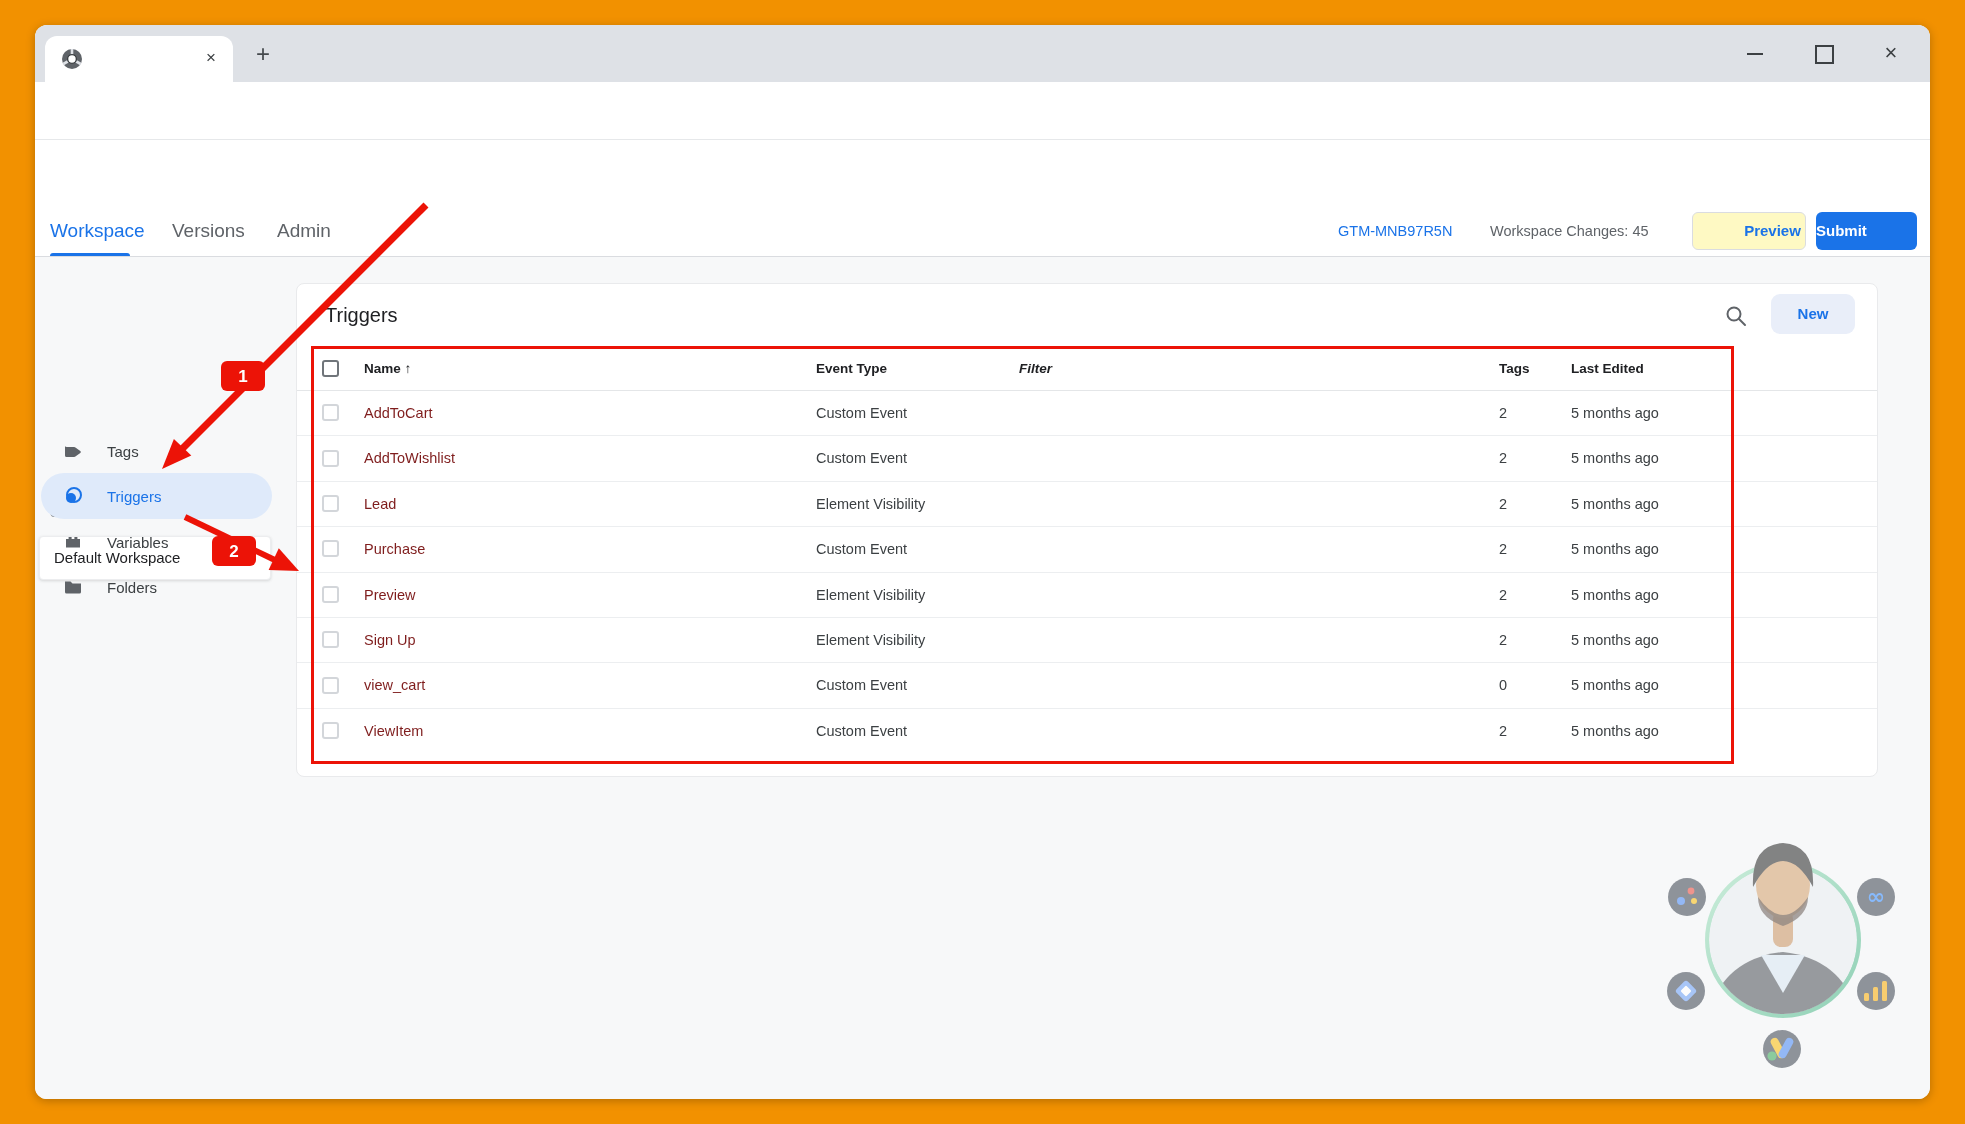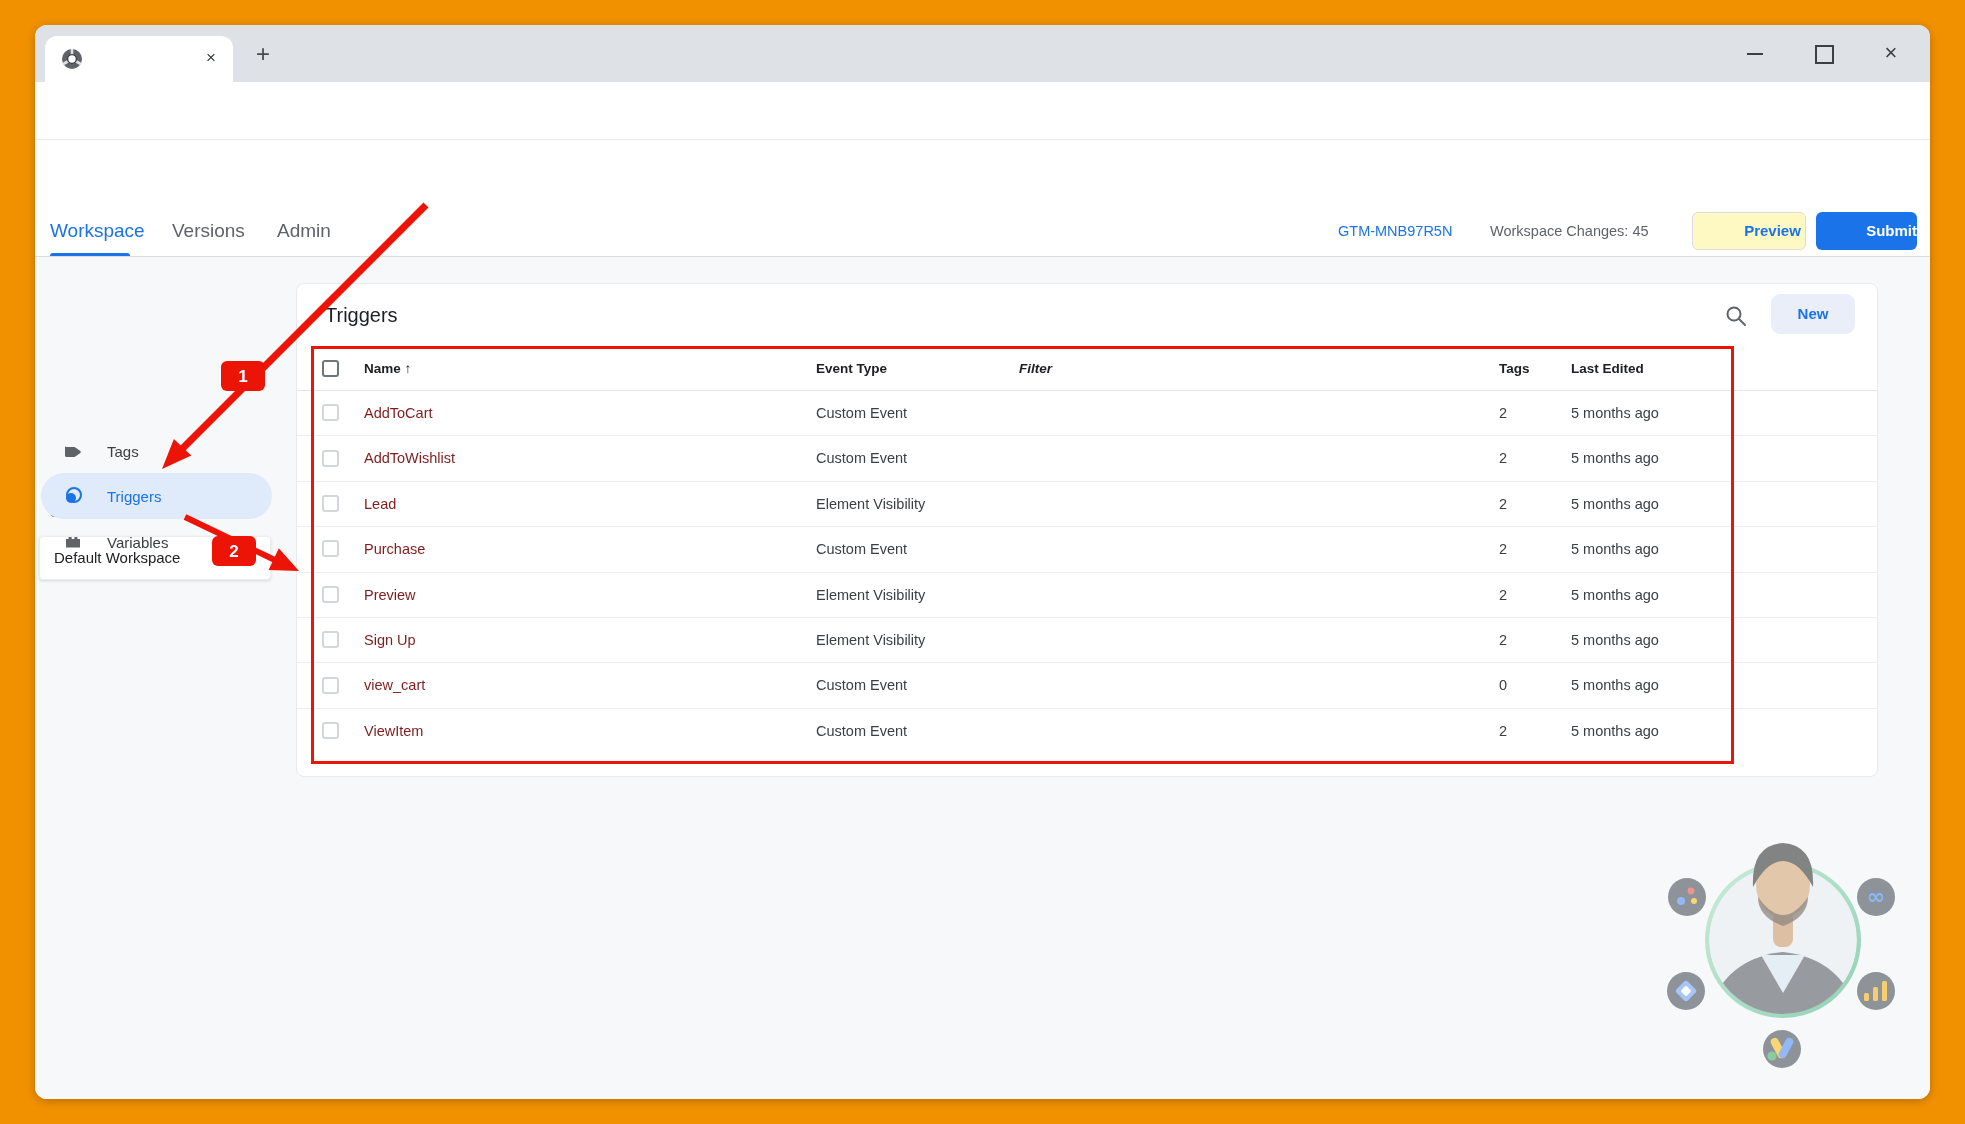--- a/index.html
+++ b/index.html
@@ -51,21 +51,21 @@
   .help-circle { position:absolute; left:1766px; top:134px; width:26px; height:26px; border-radius:50%; background:#5F6368; color:#fff; font-size:16px; font-weight:bold; text-align:center; line-height:26px; }
   .gtm-avatar { position:absolute; left:1858px; top:130px; width:34px; height:34px; border-radius:50%; overflow:hidden; }
   
   .gtm-nav { position:absolute; left:0; top:180px; width:100%; height:52px; background:#fff; border-bottom:1px solid #DADCE0; }
   .gtm-tab { position:absolute; top:0; height:52px; line-height:52px; font-size:19px; color:#5F6368; cursor:pointer; }
   .gtm-tab.active { color:#1A73E8; }
   .tab-underline { position:absolute; left:15px; bottom:0; width:80px; height:3px; background:#1A73E8; border-radius:3px 3px 0 0; }
   .container-id { position:absolute; left:1303px; top:0; height:52px; line-height:52px; font-size:14.5px; color:#1A73E8; cursor:pointer; }
   .ws-changes { position:absolute; left:1455px; top:0; height:52px; line-height:52px; font-size:14.5px; color:#5F6368; }
   .btn-preview { position:absolute; left:1657px; top:187px; width:114px; height:38px; background:#fef9c3; border:1px solid #DADCE0; border-radius:6px; color:#1A73E8; font-size:15px; font-weight:bold; text-align:center; line-height:36px; cursor:pointer; z-index:5;padding-left:47px;}
-  .btn-submit { position:absolute; left:1781px; top:187px; width:101px; height:38px; background:#1A73E8; border-radius:6px; color:#fff; font-size:15px; font-weight:bold; text-align:right; line-height:38px; cursor:pointer; z-index:5;}
+  .btn-submit { position:absolute; left:1781px; top:187px; width:101px; height:38px; background:#1A73E8; border-radius:6px; color:#fff; font-size:15px; font-weight:bold; text-align:left; line-height:38px; cursor:pointer; z-index:5;}
   
   .content { position:absolute; left:0; top:232px; width:100%; height:842px; background:#F7F8F9; }
   .side-label { position:absolute; left:15px; top:250px; font-size:11px; letter-spacing:1px; color:#80868B; font-weight:bold; }
   .ws-card { position:absolute; left:4px; top:279px; width:232px; height:44px; background:#fff; border:1px solid #ECEDEF; border-radius:4px; box-shadow:0 1px 3px rgba(60,64,67,.18); cursor:pointer; }
   .ws-card-name { position:absolute; left:14px; top:0; height:42px; line-height:42px; font-size:15px; color:#202124; }
   .ws-card-chevron { position:absolute; right:14px; top:0; height:42px; line-height:40px; font-size:22px; font-weight:bold; color:#202124; }
   .nav-item { position:absolute; left:6px; width:231px; height:46px; display:flex; align-items:center; gap:24px; padding-left:22px; color:#3C4043; font-size:15px; cursor:pointer; border-radius:23px; }
   .nav-item .nav-ico { width:20px; height:20px; color:#5F6368; flex:none; }
   .nav-item.active { background:#DFEAFA; color:#1A73E8; }
   .nav-item.active .nav-ico { color:#1A73E8; }
@@ -235,20 +235,26 @@
             <circle cx="11" cy="9" r="7" fill="none" stroke="currentColor" stroke-width="2"></circle>
           </svg></span>
       <span class="nav-label">Triggers</span>
     </div>
     <div class="nav-item" style="top:262px">
       <span class="nav-ico"><svg viewBox="0 0 20 20">
             <path d="M3 7h2.6V5h3v2h2.8V5h3v2H17v8.5H3z" fill="currentColor"></path>
           </svg></span>
       <span class="nav-label">Variables</span>
     </div>
+    <div class="nav-item" style="top:307px">
+      <span class="nav-ico"><svg viewBox="0 0 20 20">
+            <path d="M2 4.5h5.5l2 2H18V15a1.5 1.5 0 0 1-1.5 1.5h-13A1.5 1.5 0 0 1 2 15z" fill="currentColor"></path>
+          </svg></span>
+      <span class="nav-label">Folders</span>
+    </div>
 
     <div class="main-card" style="top:26px">
       <div class="main-title">Triggers</div>
       <svg class="list-search-ic" viewBox="0 0 24 24">
         <circle cx="10" cy="10" r="6.5" fill="none" stroke="#5F6368" stroke-width="2"></circle>
         <line x1="15" y1="15" x2="21" y2="21" stroke="#5F6368" stroke-width="2" stroke-linecap="round"></line>
       </svg>
       <div class="btn-new">New</div>
 
       <div class="thead">

